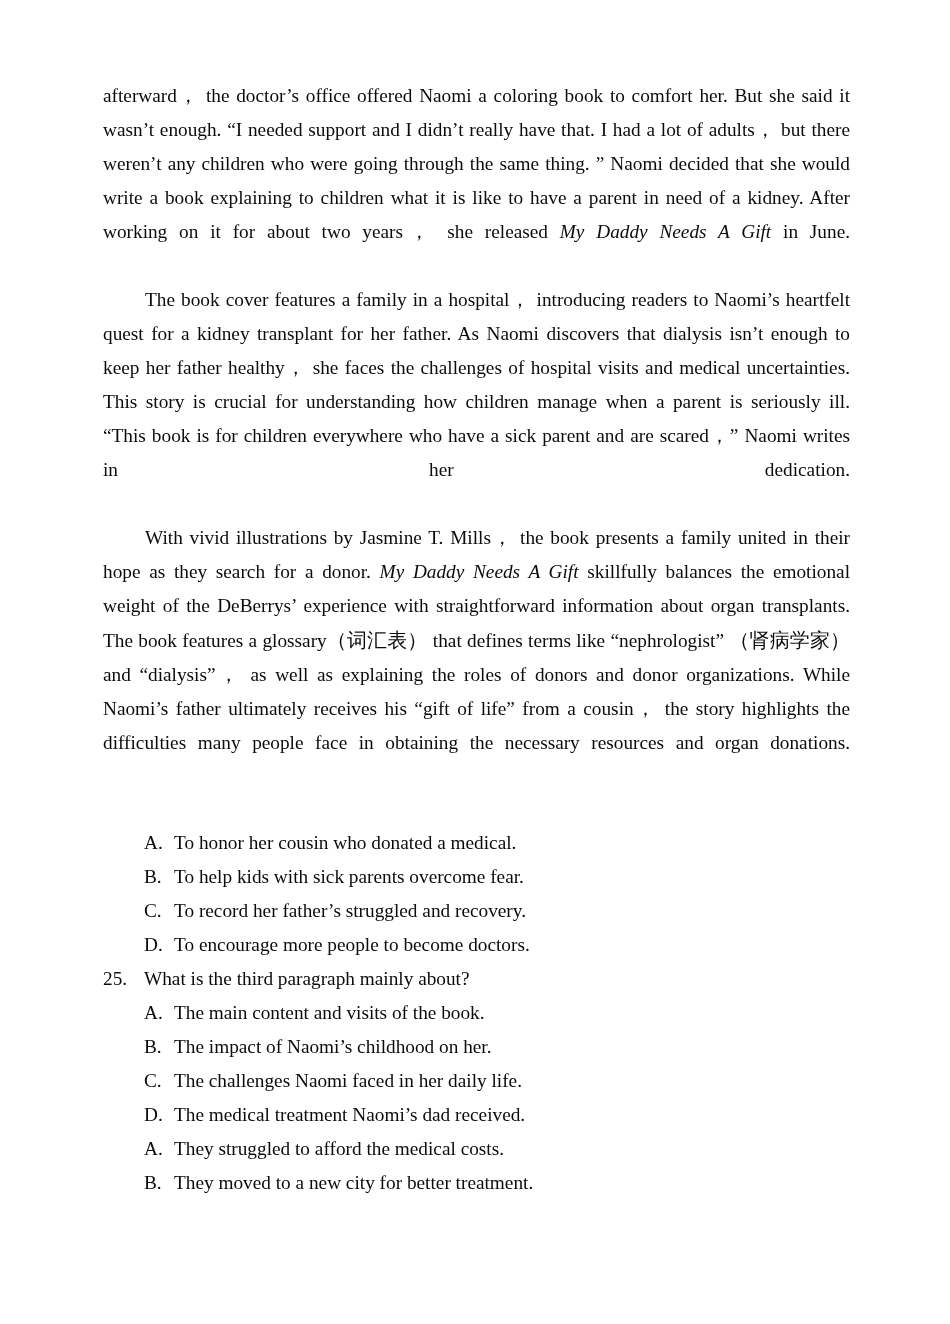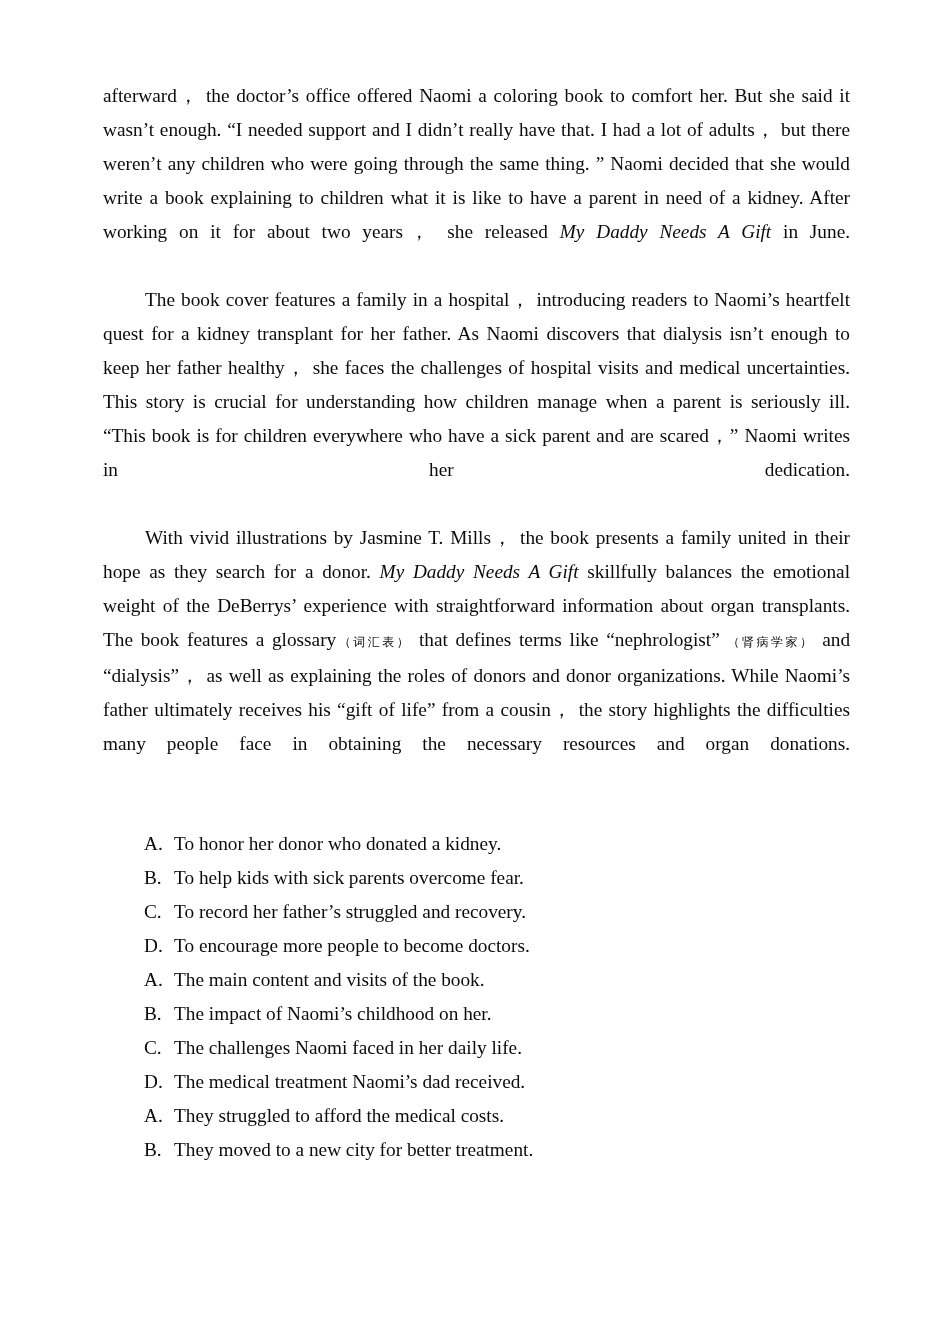--- a/index.html
+++ b/index.html
@@ -53,21 +53,21 @@
     display: inline-block;
     width: 100%;
   }
 
   .bookTitle {
     font-style: italic;
   }
 
   .cjk {
     font-family: Liberation Serif, serif;
-    font-size: 12px;
+    font-size: 20px;
   }
 
   
   .questions {
     margin-top: 32px;
   }
 
   .question-block {
     margin: 0;
   }
@@ -118,36 +118,40 @@
     <div class="passage">
         <div class="para"><span>afterward， the doctor’s office offered Naomi a coloring book to comfort her. But she said it wasn’t enough. “I needed support and I didn’t really have that. I had a lot of adults， but there weren’t any children who were going through the same thing. ” Naomi decided that she would write a book explaining to children what it is like to have a parent in need of a kidney. After working on it for about two years， she released </span><span class="bookTitle">My Daddy Needs A Gift</span><span> in June.</span></div>
         <div class="para indent"><span>The book cover features a family in a hospital， introducing readers to Naomi’s heartfelt quest for a kidney transplant for her father. As Naomi discovers that dialysis isn’t enough to keep her father healthy， she faces the challenges of hospital visits and medical uncertainties. This story is crucial for understanding how children manage when a parent is seriously ill. “This book is for children everywhere who have a sick parent and are scared，” Naomi writes in her dedication.</span></div>
         <div class="para indent"><span>With vivid illustrations by Jasmine T. Mills， the book presents a family united in their hope as they search for a donor. </span><span class="bookTitle">My Daddy Needs A Gift</span><span> skillfully balances the emotional weight of the DeBerrys’ experience with straightforward information about organ transplants. The book features a glossary</span><span class="cjk">（词汇表）</span><span> that defines terms like “nephrologist” </span><span class="cjk">（肾病学家）</span><span> and “dialysis”， as well as explaining the roles of donors and donor organizations. While Naomi’s father ultimately receives his “gift of life” from a cousin， the story highlights the difficulties many people face in obtaining the necessary resources and organ donations.</span></div>
       </div>
 
     <div class="questions">
         <div class="question-block">
           <div class="optline">
             <span class="optletter">A.</span>
-            <span class="opttext">To honor her donor who donated a kidney.</span>
+            <span class="opttext">To honor her cousin who donated a medical.</span>
           </div>
           <div class="optline">
             <span class="optletter">B.</span>
             <span class="opttext">To help kids with sick parents overcome fear.</span>
           </div>
           <div class="optline">
             <span class="optletter">C.</span>
             <span class="opttext">To record her father’s struggled and recovery.</span>
           </div>
           <div class="optline">
             <span class="optletter">D.</span>
             <span class="opttext">To encourage more people to become doctors.</span>
           </div>
         </div>
         <div class="question-block">
+          <div class="qline">
+            <span class="qnum">25.</span>
+            <span class="qtext"><span>What is the third paragraph mainly about?</span></span>
+          </div>
           <div class="optline">
             <span class="optletter">A.</span>
             <span class="opttext">The main content and visits of the book.</span>
           </div>
           <div class="optline">
             <span class="optletter">B.</span>
             <span class="opttext">The impact of Naomi’s childhood on her.</span>
           </div>
           <div class="optline">
             <span class="optletter">C.</span>

